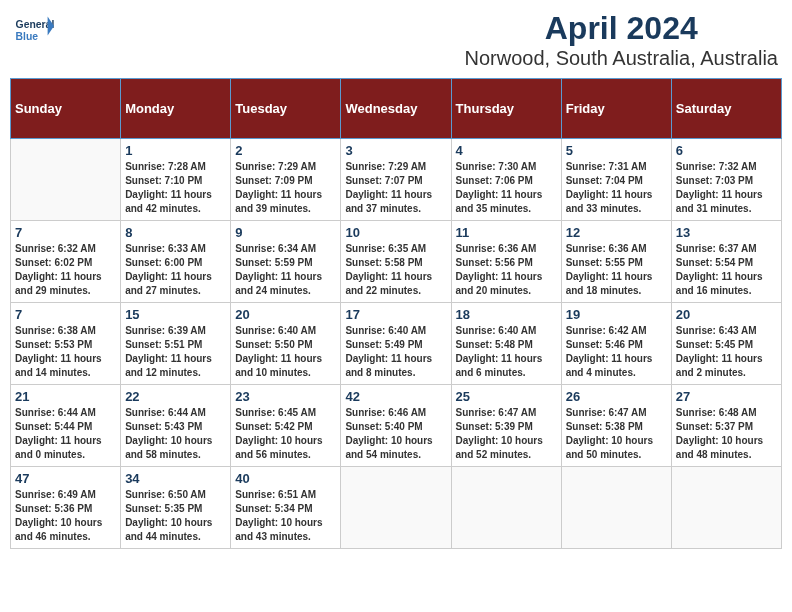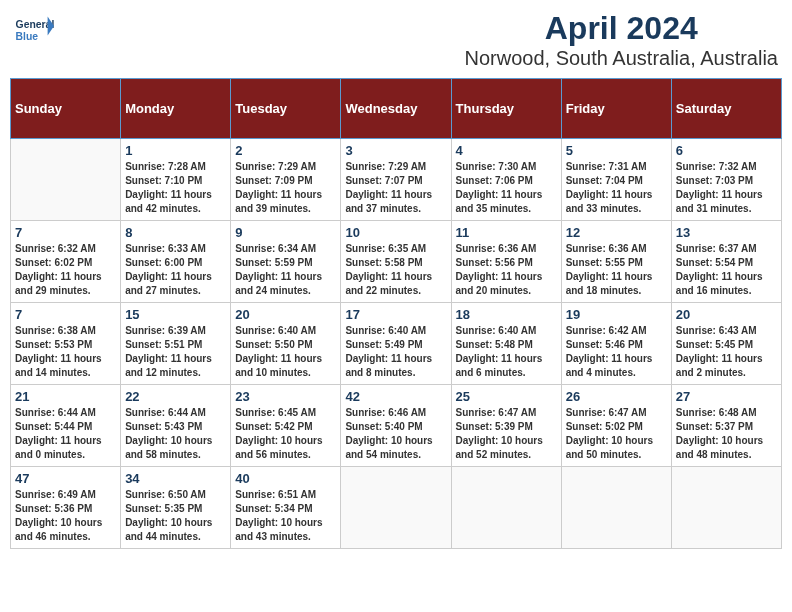--- a/index.html
+++ b/index.html
@@ -288,21 +288,21 @@
         <td>
           <div class="day-number">25</div>
           <div class="day-info">Sunrise: 6:47 AM
 Sunset: 5:39 PM
 Daylight: 10 hours
 and 52 minutes.</div>
         </td>
         <td>
           <div class="day-number">26</div>
           <div class="day-info">Sunrise: 6:47 AM
-Sunset: 5:02 PM
+Sunset: 5:38 PM
 Daylight: 10 hours
 and 50 minutes.</div>
         </td>
         <td>
           <div class="day-number">27</div>
           <div class="day-info">Sunrise: 6:48 AM
 Sunset: 5:37 PM
 Daylight: 10 hours
 and 48 minutes.</div>
         </td>

